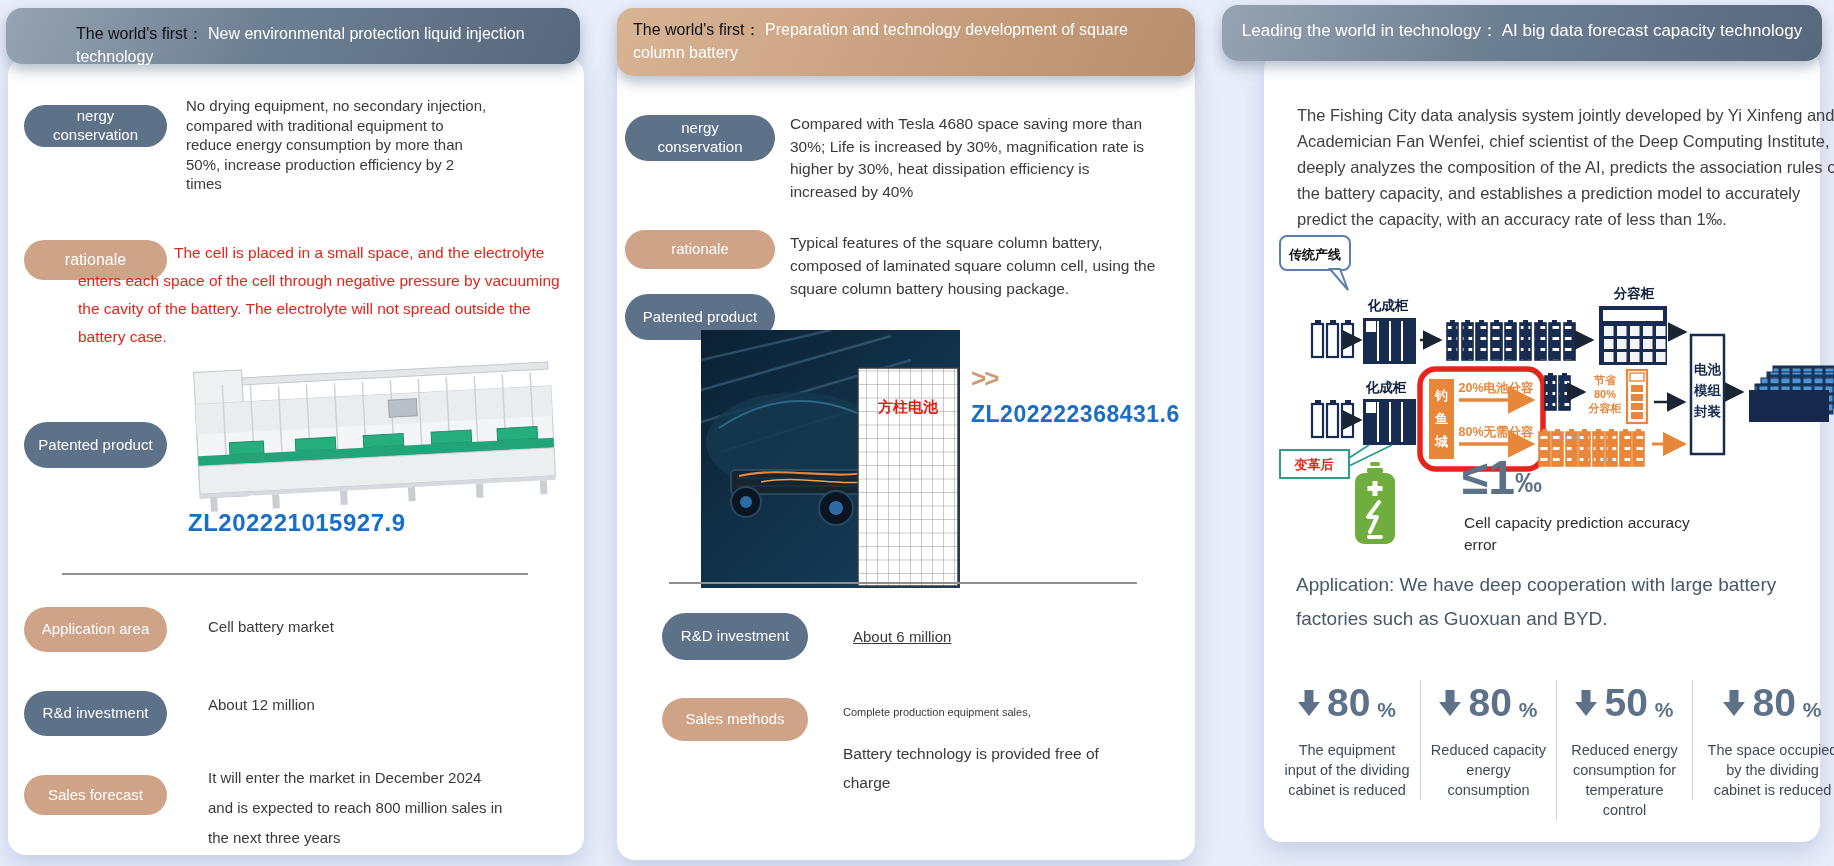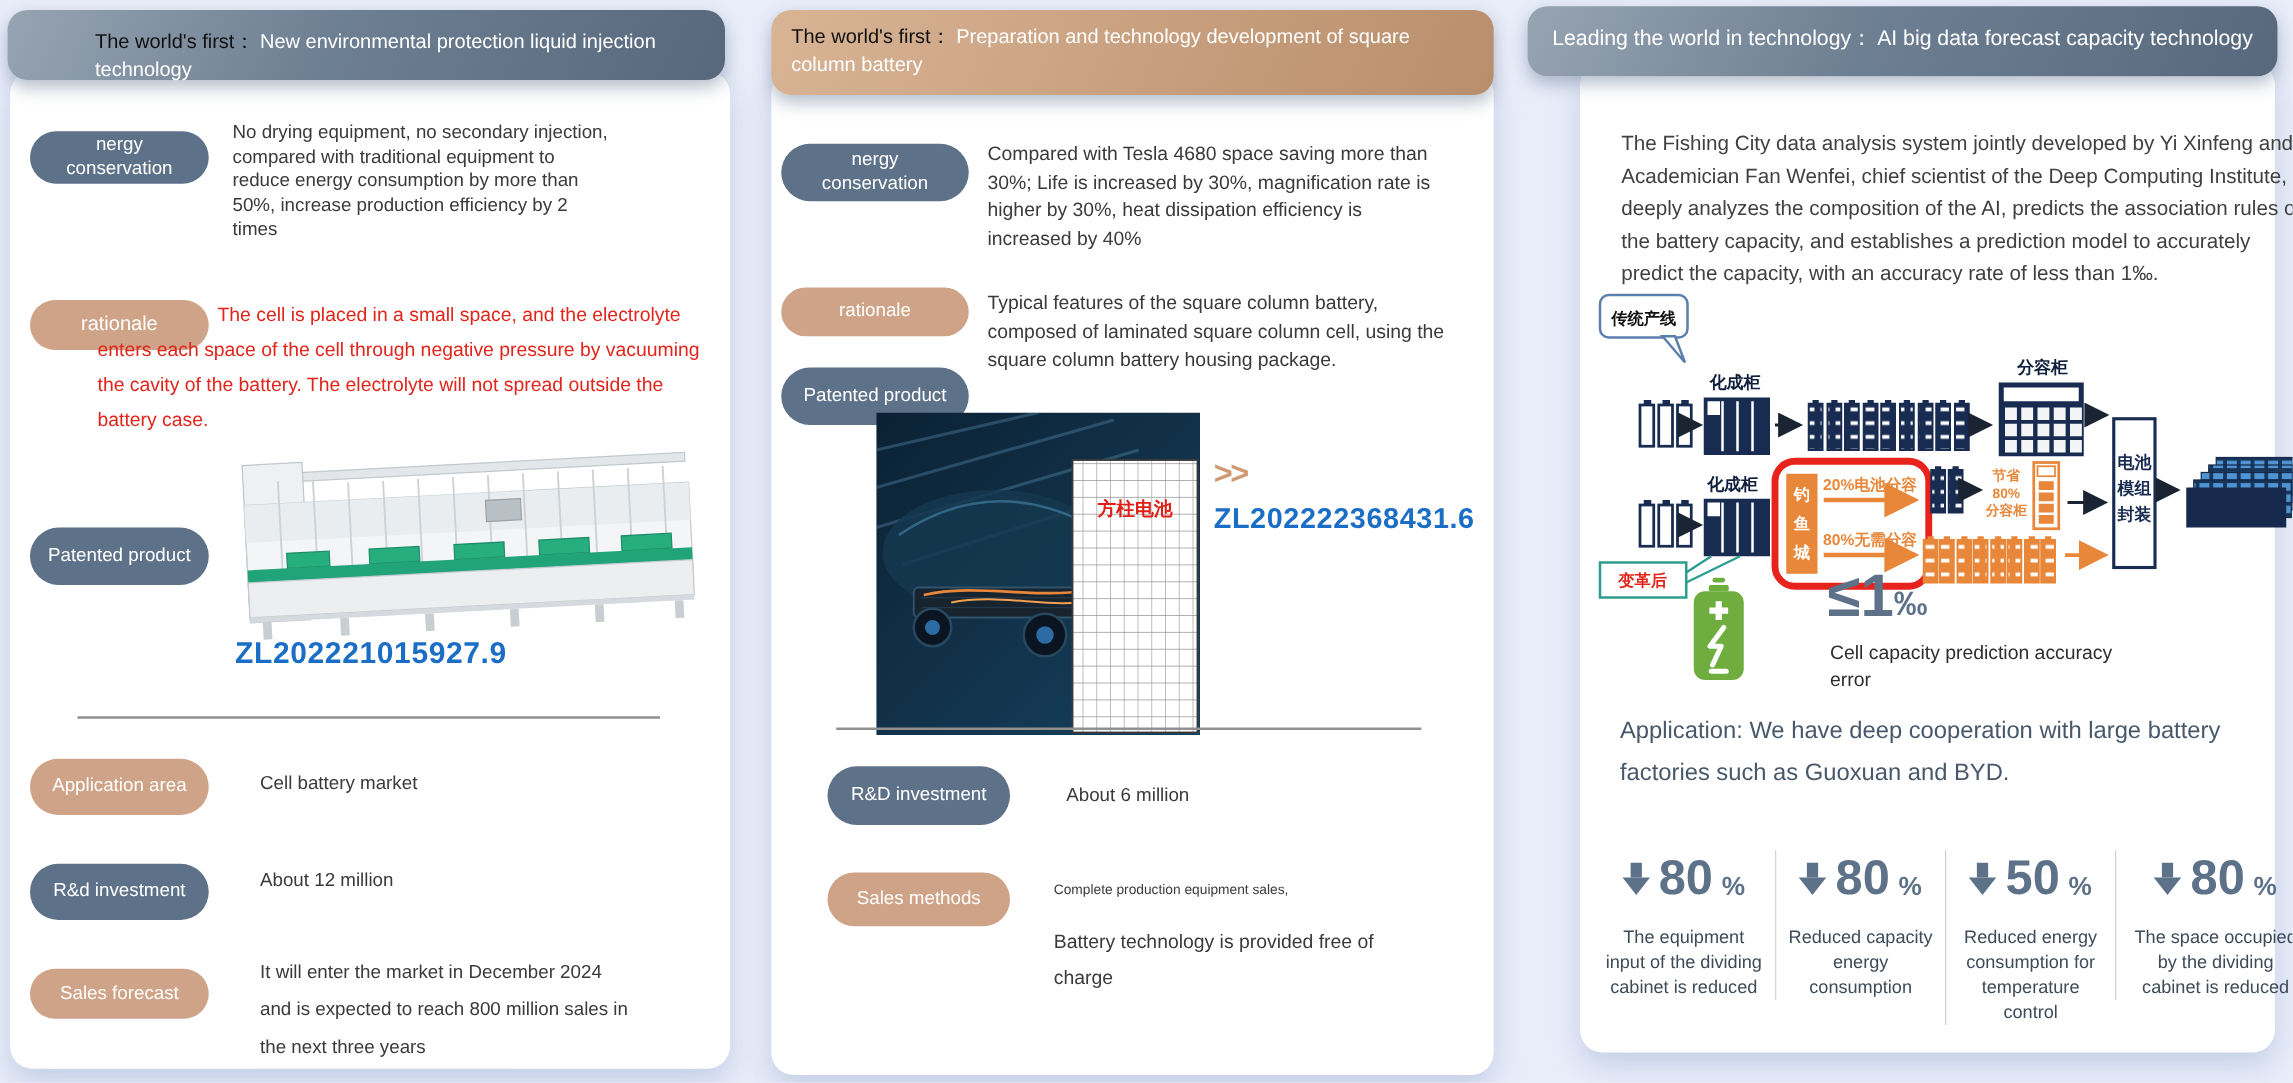--- a/index.html
+++ b/index.html
@@ -176,21 +176,21 @@
   </svg>
 
   <div class="chev" style="left:354px;top:306px;">&gt;&gt;</div>
   <div class="patent" style="left:354px;top:344px;font-size:23px;">ZL202222368431.6</div>
 
   <div class="divider" style="left:52px;top:525px;width:468px;"></div>
 
   <div class="pill slate" style="left:45px;top:556px;width:146px;height:47px;">
     <span>R&amp;D investment</span>
   </div>
-  <div class="txt" style="left:236px;top:570px;width:300px;">About 6 million</div>
+  <div class="txt" style="left:236px;top:570px;width:300px;text-decoration:underline;">About 6 million</div>
 
   <div class="pill tan" style="left:45px;top:641px;width:146px;height:43px;">
     <span>Sales methods</span>
   </div>
   <div class="txt" style="left:226px;top:648px;width:310px;font-size:11px;">Complete production equipment sales,</div>
   <div class="txt" style="left:226px;top:682px;width:300px;font-size:15.5px;line-height:29px;">Battery technology is provided free of charge</div>
 </div>
 
 <div class="panel-header hdr-slate p3" style="left:1222px;top:5px;width:600px;height:56px;padding-top:14px;text-align:center;font-size:17px;">
   <span class="hdr-prefix">Leading the world in technology：</span>

